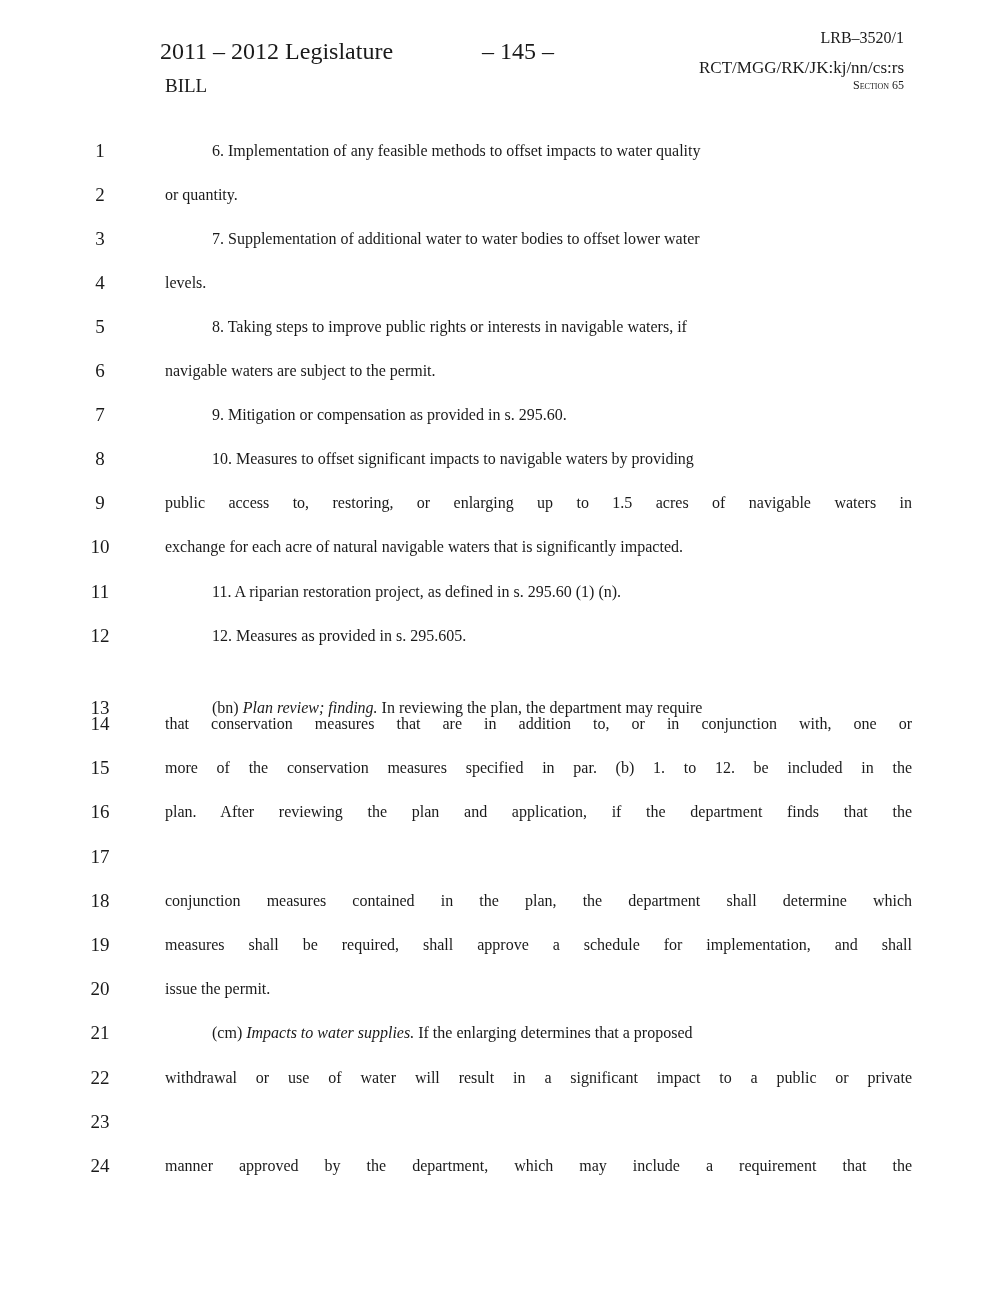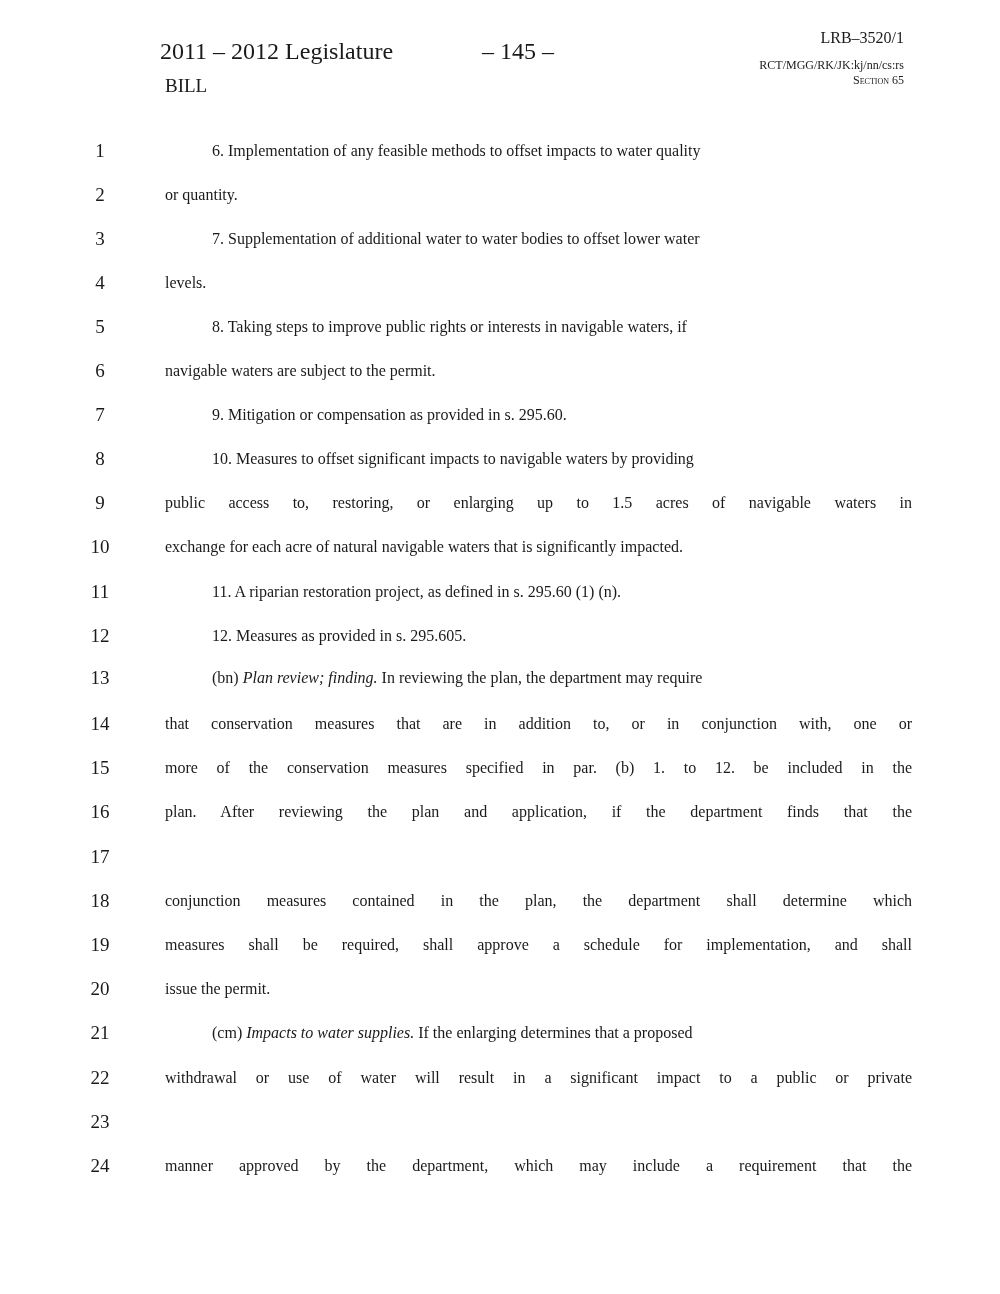--- a/index.html
+++ b/index.html
@@ -25,21 +25,21 @@
   .hdr-page { left: 482px; top: 39px; }
   .hdr-bill { left: 165px; top: 76px; font-size: 19px; }
   .hdr-right {
     position: absolute;
     right: 96px;
     top: 30px;
     text-align: right;
     line-height: 1;
   }
   .hdr-right .lrb { font-size: 16px; display: block; margin-bottom: 13px; }
-  .hdr-right .drafters { font-size: 12px; display: block; margin-bottom: 3px; }
+  .hdr-right .drafters { font-size: 17px; display: block; margin-bottom: 3px; }
   .hdr-right .section { font-size: 12px; display: block; font-variant: small-caps; }
 
   .lines {
     position: absolute;
     left: 0;
     top: 0;
     width: 1000px;
   }
   .line {
     position: absolute;
@@ -140,21 +140,21 @@
   <div class="line" style="top:577px">
     <span class="ln">11</span>
     <span class="txt indent">11. A riparian restoration project, as defined in s. 295.60 (1) (n).</span>
   </div>
 
   <div class="line" style="top:621px">
     <span class="ln">12</span>
     <span class="txt indent">12.  Measures as provided in s. 295.605.</span>
   </div>
 
-  <div class="line" style="top:663px">
+  <div class="line" style="top:693px">
     <span class="ln">13</span>
     <span class="txt indent"><span>(bn) </span><em>Plan review; finding.</em><span> In reviewing the plan, the department may require</span></span>
   </div>
 
   <div class="line" style="top:709px">
     <span class="ln">14</span>
     <span class="txt justify">that conservation measures that are in addition to, or in conjunction with, one or</span>
   </div>
 
   <div class="line" style="top:753px">

